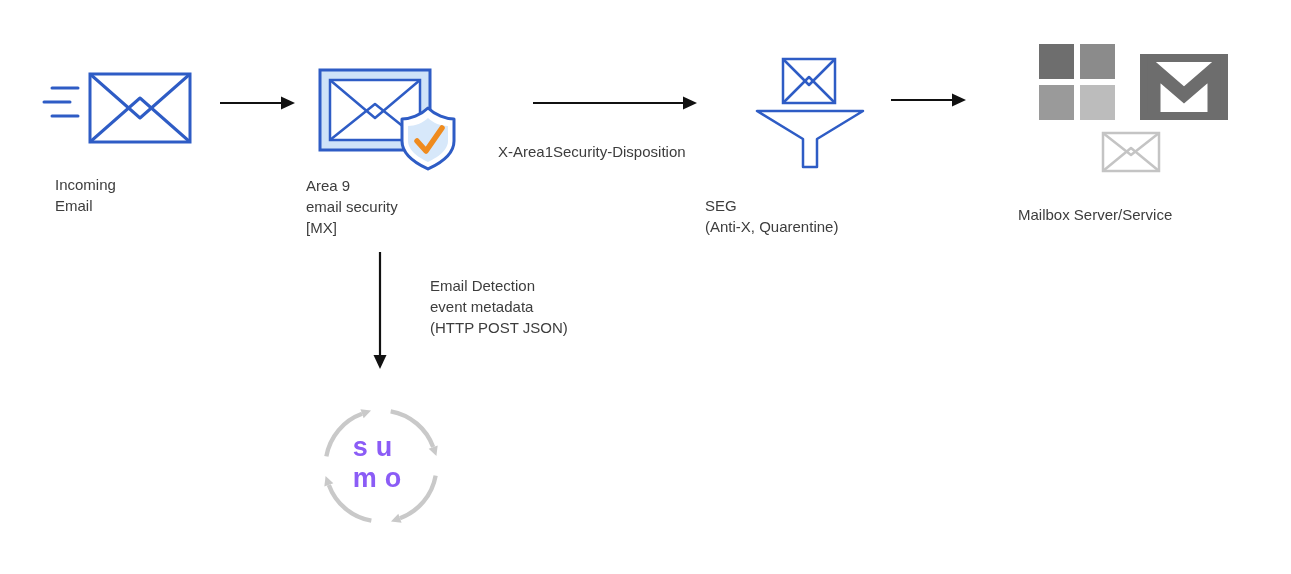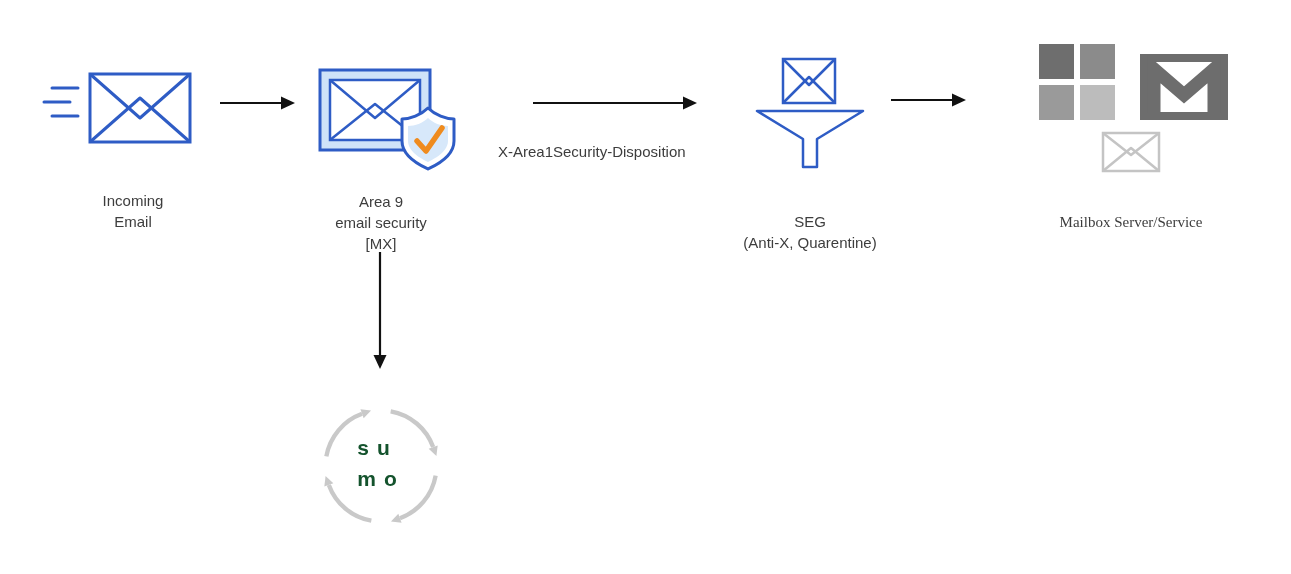--- a/index.html
+++ b/index.html
@@ -1,25 +1,25 @@
 <!DOCTYPE html>
 <html><head>
 <meta charset="utf-8">
 <style>
   * { margin:0; padding:0; box-sizing:border-box; }
   html,body { background:#ffffff; }
   body { font-family:"Liberation Sans", sans-serif; }
   .canvas { position:relative; width:1291px; height:574px; background:#ffffff; overflow:hidden; }
   .abs { position:absolute; }
   .label { font-size:15px; color:#3d3d3d; line-height:21px; white-space:pre-line; }
-  .center { text-align:center;margin-top:16px; }
+  .center { text-align:left; }
   .sumo-wrap { position:absolute; left:314px; top:399px; width:134px; height:134px; }
   .sumo-text { position:absolute; left:0; right:0; top:33px; text-align:center; }
   .sumo-text-inner { display:inline-block; text-align:left; }
-  .sumo-line { display:block; font-size:21px; font-weight:700; letter-spacing:8px; color:#14532d; line-height:31px; }
+  .sumo-line { display:block; font-size:27px; font-weight:700; letter-spacing:8px; color:#8b5cf6; line-height:31px; }
 </style>
 </head>
 <body>
 
 <div class="canvas">
 
   <svg class="abs" style="left:38px; top:66px;" width="158" height="84" viewBox="0 0 158 84">
     <g stroke="#2e5cc5" stroke-width="3" fill="none" stroke-linecap="round">
       <line x1="14" y1="22" x2="40" y2="22"></line>
       <line x1="6" y1="36" x2="32" y2="36"></line>
@@ -78,26 +78,29 @@
   </svg>
   <svg class="abs" style="left:1140px; top:54px;" width="88" height="66" viewBox="0 0 88 66">
     <rect x="4" y="4" width="80" height="58" fill="#ffffff" stroke="#6d6d6d" stroke-width="8"></rect>
     <path d="M14,59 L14,15 L44,41 L74,15 L74,59" fill="none" stroke="#6d6d6d" stroke-width="13" stroke-linejoin="miter"></path>
   </svg>
   <svg class="abs" style="left:1101px; top:131px;" width="60" height="42" viewBox="0 0 60 42">
     <rect x="2" y="2" width="56" height="38" fill="#ffffff" stroke="#c4c4c4" stroke-width="2.5"></rect>
     <polyline points="2,2 30,24 58,2" fill="none" stroke="#c4c4c4" stroke-width="2.5" stroke-linejoin="round"></polyline>
     <polyline points="2,40 30,17 58,40" fill="none" stroke="#c4c4c4" stroke-width="2.5" stroke-linejoin="round"></polyline>
   </svg>
-  <div class="abs label center" style="left:1018px; top:196px; width:226px;font-family:Liberation Serif, serif;">Mailbox Server/Service</div>
+  <div class="abs label center" style="left:1018px; top:204px; width:226px;">Mailbox Server/Service</div>
 
   <svg class="abs" style="left:369px; top:252px;" width="22" height="120" viewBox="0 0 22 120">
     <line x1="11" y1="0" x2="11" y2="103" stroke="#111111" stroke-width="2.2"></line>
     <polygon points="4.5,103 11,117 17.5,103" fill="#111111"></polygon>
   </svg>
+  <div class="abs label" style="left:430px; top:275px; width:210px;">Email Detection
+event metadata
+(HTTP POST JSON)</div>
 
   <div class="sumo-wrap">
     <svg width="134" height="134" viewBox="0 0 140 140">
       <g stroke="#c9c9c9" stroke-width="4.5" fill="none">
         <path d="M 12.9,59.9 A 58 58 0 0 1 50.2,15.5"></path>
         <path d="M 80.1,12.9 A 58 58 0 0 1 124.5,50.2"></path>
         <path d="M 127.1,80.1 A 58 58 0 0 1 89.8,124.5"></path>
         <path d="M 59.9,127.1 A 58 58 0 0 1 15.5,89.8"></path>
       </g>
       <g fill="#c9c9c9">

